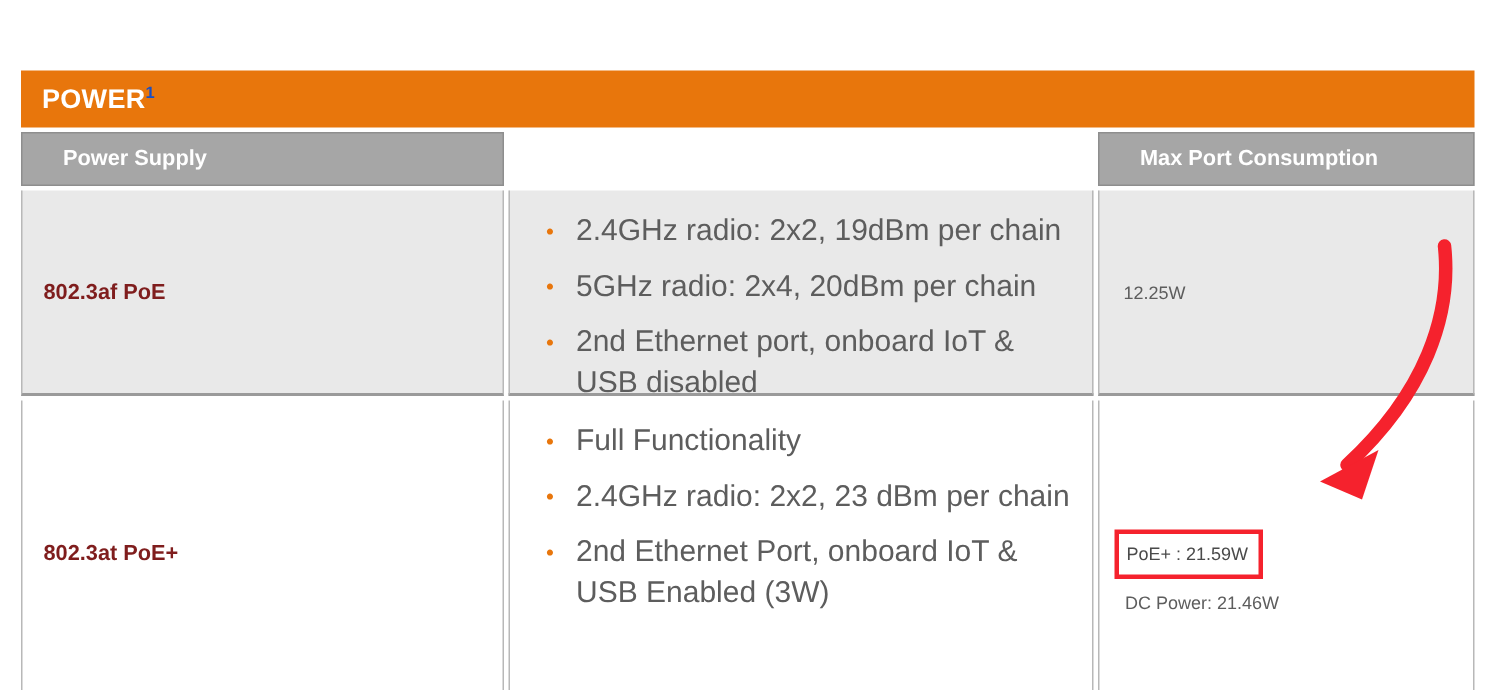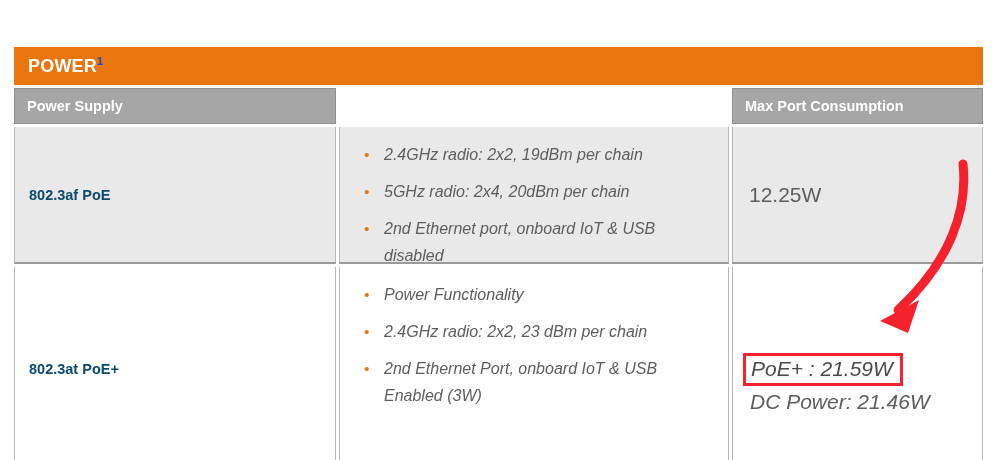--- a/index.html
+++ b/index.html
@@ -64,21 +64,21 @@
     position: absolute;
     top: 0;
     height: 36px;
     background: #a6a6a6;
     border: 1px solid #8e8e8e;
     box-sizing: border-box;
     color: #ffffff;
     font-size: 14.5px;
     font-weight: bold;
     line-height: 34px;
-    padding-left: 12px;
+    padding-left: 27px;
     white-space: nowrap;
     overflow: hidden;
   }
   .hc-0 { left: 0px;   width: 322px; }
   .hc-1 { left: 325px; width: 390px; }
   .hc-2 { left: 718px; width: 251px; }
 
   
   .body-row {
     position: absolute;
@@ -102,56 +102,55 @@
   .row-0 .cell { background: #e9e9e9; }
   .row-1 .cell { background: #ffffff; }
 
   .supply-label {
     position: absolute;
     left: 14px;
     top: 50%;
     transform: translateY(-50%);
     font-size: 14.5px;
     font-weight: bold;
-    color: #0c4a6e;
+    color: #7f1d1d;
   }
 
   ul.char-list {
     list-style: none;
     margin: 0;
     padding: 14px 10px 0 24px;
   }
   ul.char-list li {
     position: relative;
-    font-size: 16px;
+    font-size: 20px;
     color: #5d5d5d;
     line-height: 27px;
     padding-left: 20px;
     margin-bottom: 10px;
-    font-style: italic;
   }
   ul.char-list li::before {
     content: "\2022";
     position: absolute;
     left: 0;
     top: 0;
     color: #e8760c;
     font-size: 15px;
     line-height: 27px;
   }
 
   .consumption {
     position: absolute;
     left: 16px;
-    font-size: 21px;
+    font-size: 12px;
     color: #5d5d5d;
     line-height: 24px;
   }
   .row-0 .consumption { top: 50%; transform: translateY(-50%); }
-  .row-1 .consumption { top: 86px; font-style: italic; }
+  .row-1 .consumption { top: 86px; }
 
   .boxed-value {
     display: inline-block;
     border: 3px solid #f5222d;
     padding: 2px 7px 3px 5px;
     margin-left: -6px;
     color: #4a4a4a;
     line-height: 22px;
   }
   .plain-value {
@@ -199,21 +198,21 @@
       <div class="consumption">12.25W</div>
     </div>
   </div>
 
   <div class="body-row row-1">
     <div class="cell c-0">
       <div class="supply-label">802.3at PoE+</div>
     </div>
     <div class="cell c-1">
       <ul class="char-list">
-        <li>Power Functionality</li>
+        <li>Full Functionality</li>
         <li>2.4GHz radio: 2x2, 23 dBm per chain</li>
         <li>2nd Ethernet Port, onboard IoT &amp; USB Enabled (3W)</li>
       </ul>
     </div>
     <div class="cell c-2">
       <div class="consumption">
         <span class="boxed-value">PoE+ : 21.59W</span>
         <span class="plain-value">DC Power: 21.46W</span>
       </div>
     </div>

